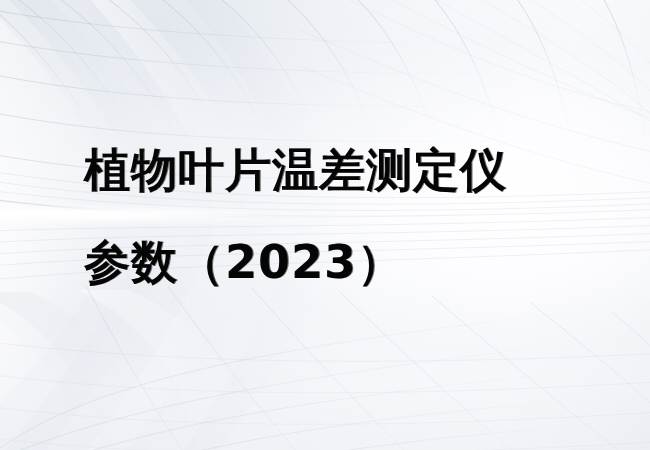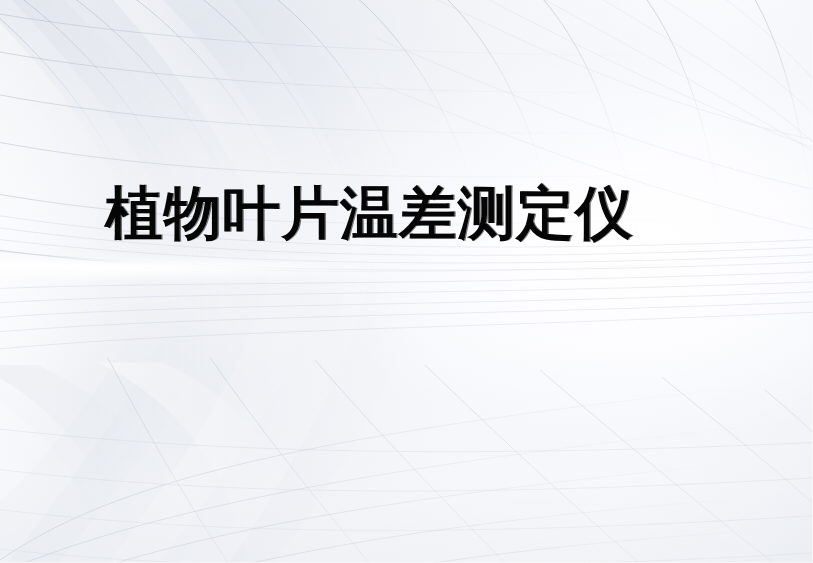--- a/index.html
+++ b/index.html
@@ -213,15 +213,16 @@
       <path d="M 300 30 C 408 76 524 126 690 160"></path>
       <path d="M 300 66 C 408 110 524 158 690 192"></path>
     </g>
   </svg>
 
   <div class="bg-layer streak"></div>
   <div class="bg-layer vignette-bottom"></div>
 
   <div id="title-block">
     <div class="title-line">植物叶片温差测定仪</div>
+    <div class="title-line">参数（2023）</div>
   </div>
 
 </div>
 
 </body></html>

